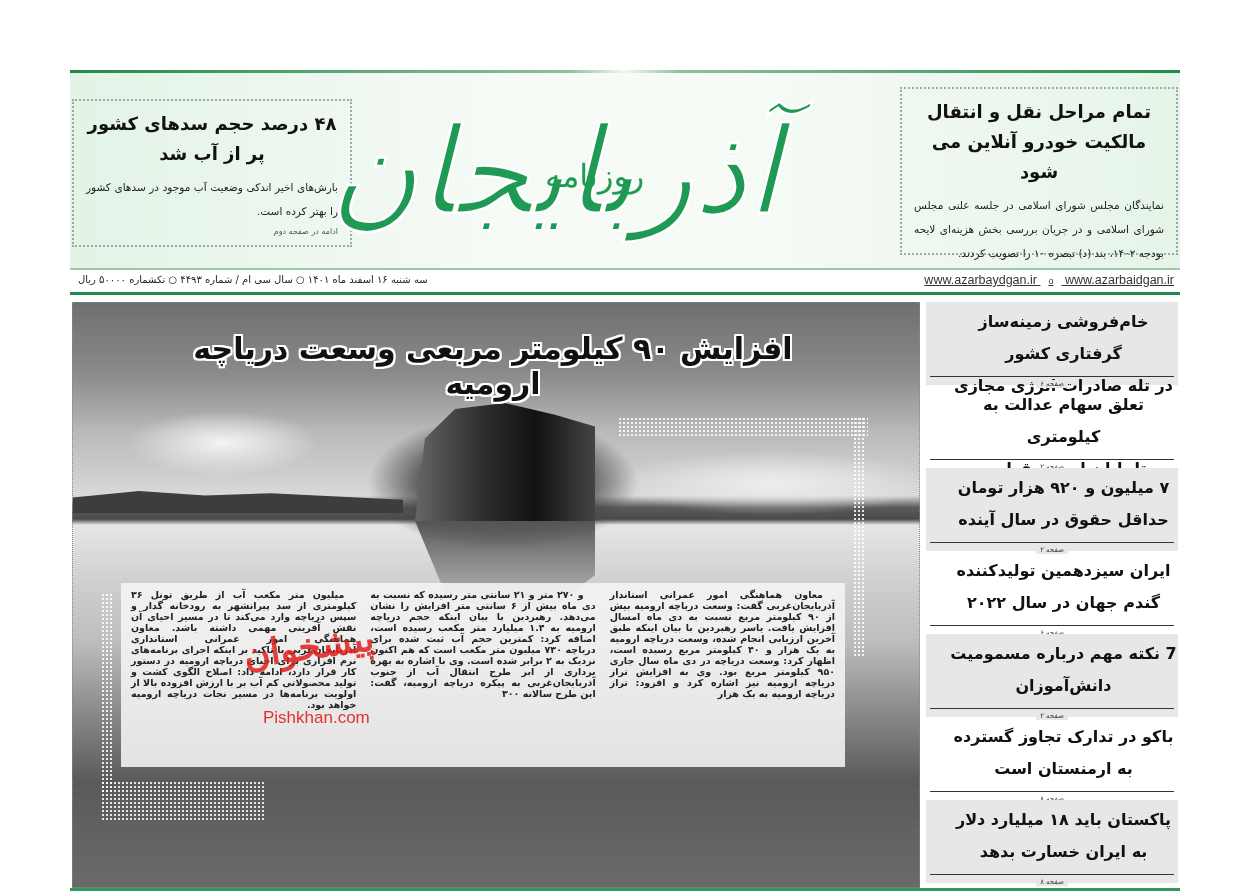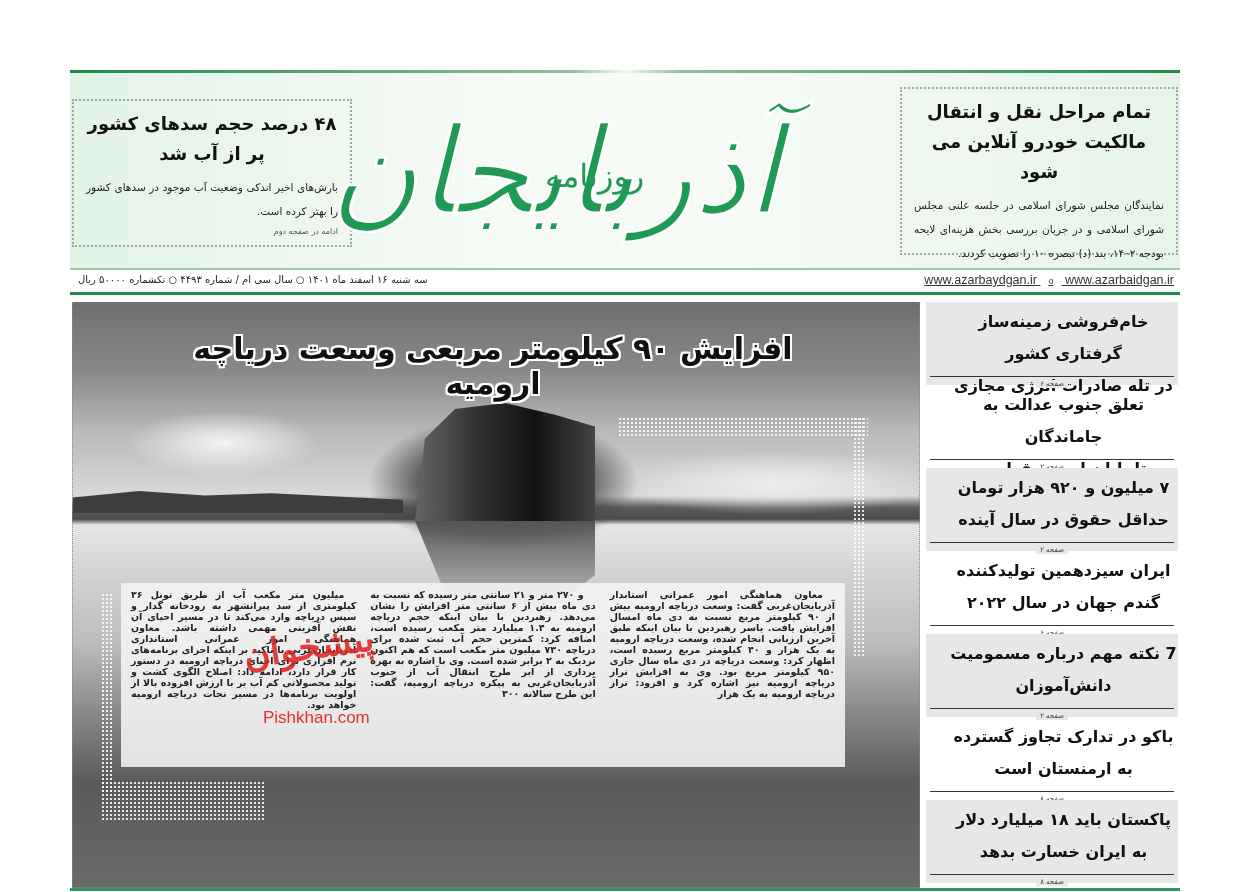--- a/index.html
+++ b/index.html
@@ -128,21 +128,21 @@
     <div class="watermark-url">Pishkhan.com</div>
   </div>
 
   <div class="side">
     <div class="item shaded">
       <div class="h">خام‌فروشی زمینه‌ساز گرفتاری کشور</div>
       <div class="h">در تله صادرات انرژی مجازی</div>
       <div class="rule"><span>صفحه ۶</span></div>
     </div>
     <div class="item">
-      <div class="h">تعلق جنوب عدالت به جاماندگان</div>
+      <div class="h">تعلق سهام عدالت به کیلومتری</div>
       <div class="h">تا پایان اسفند قطعی می‌شود</div>
       <div class="rule"><span>صفحه ۲</span></div>
     </div>
     <div class="item shaded">
       <div class="h">۷ میلیون و ۹۲۰ هزار تومان</div>
       <div class="h">حداقل حقوق در سال آینده</div>
       <div class="rule"><span>صفحه ۲</span></div>
     </div>
     <div class="item">
       <div class="h">ایران سیزدهمین تولیدکننده</div>

